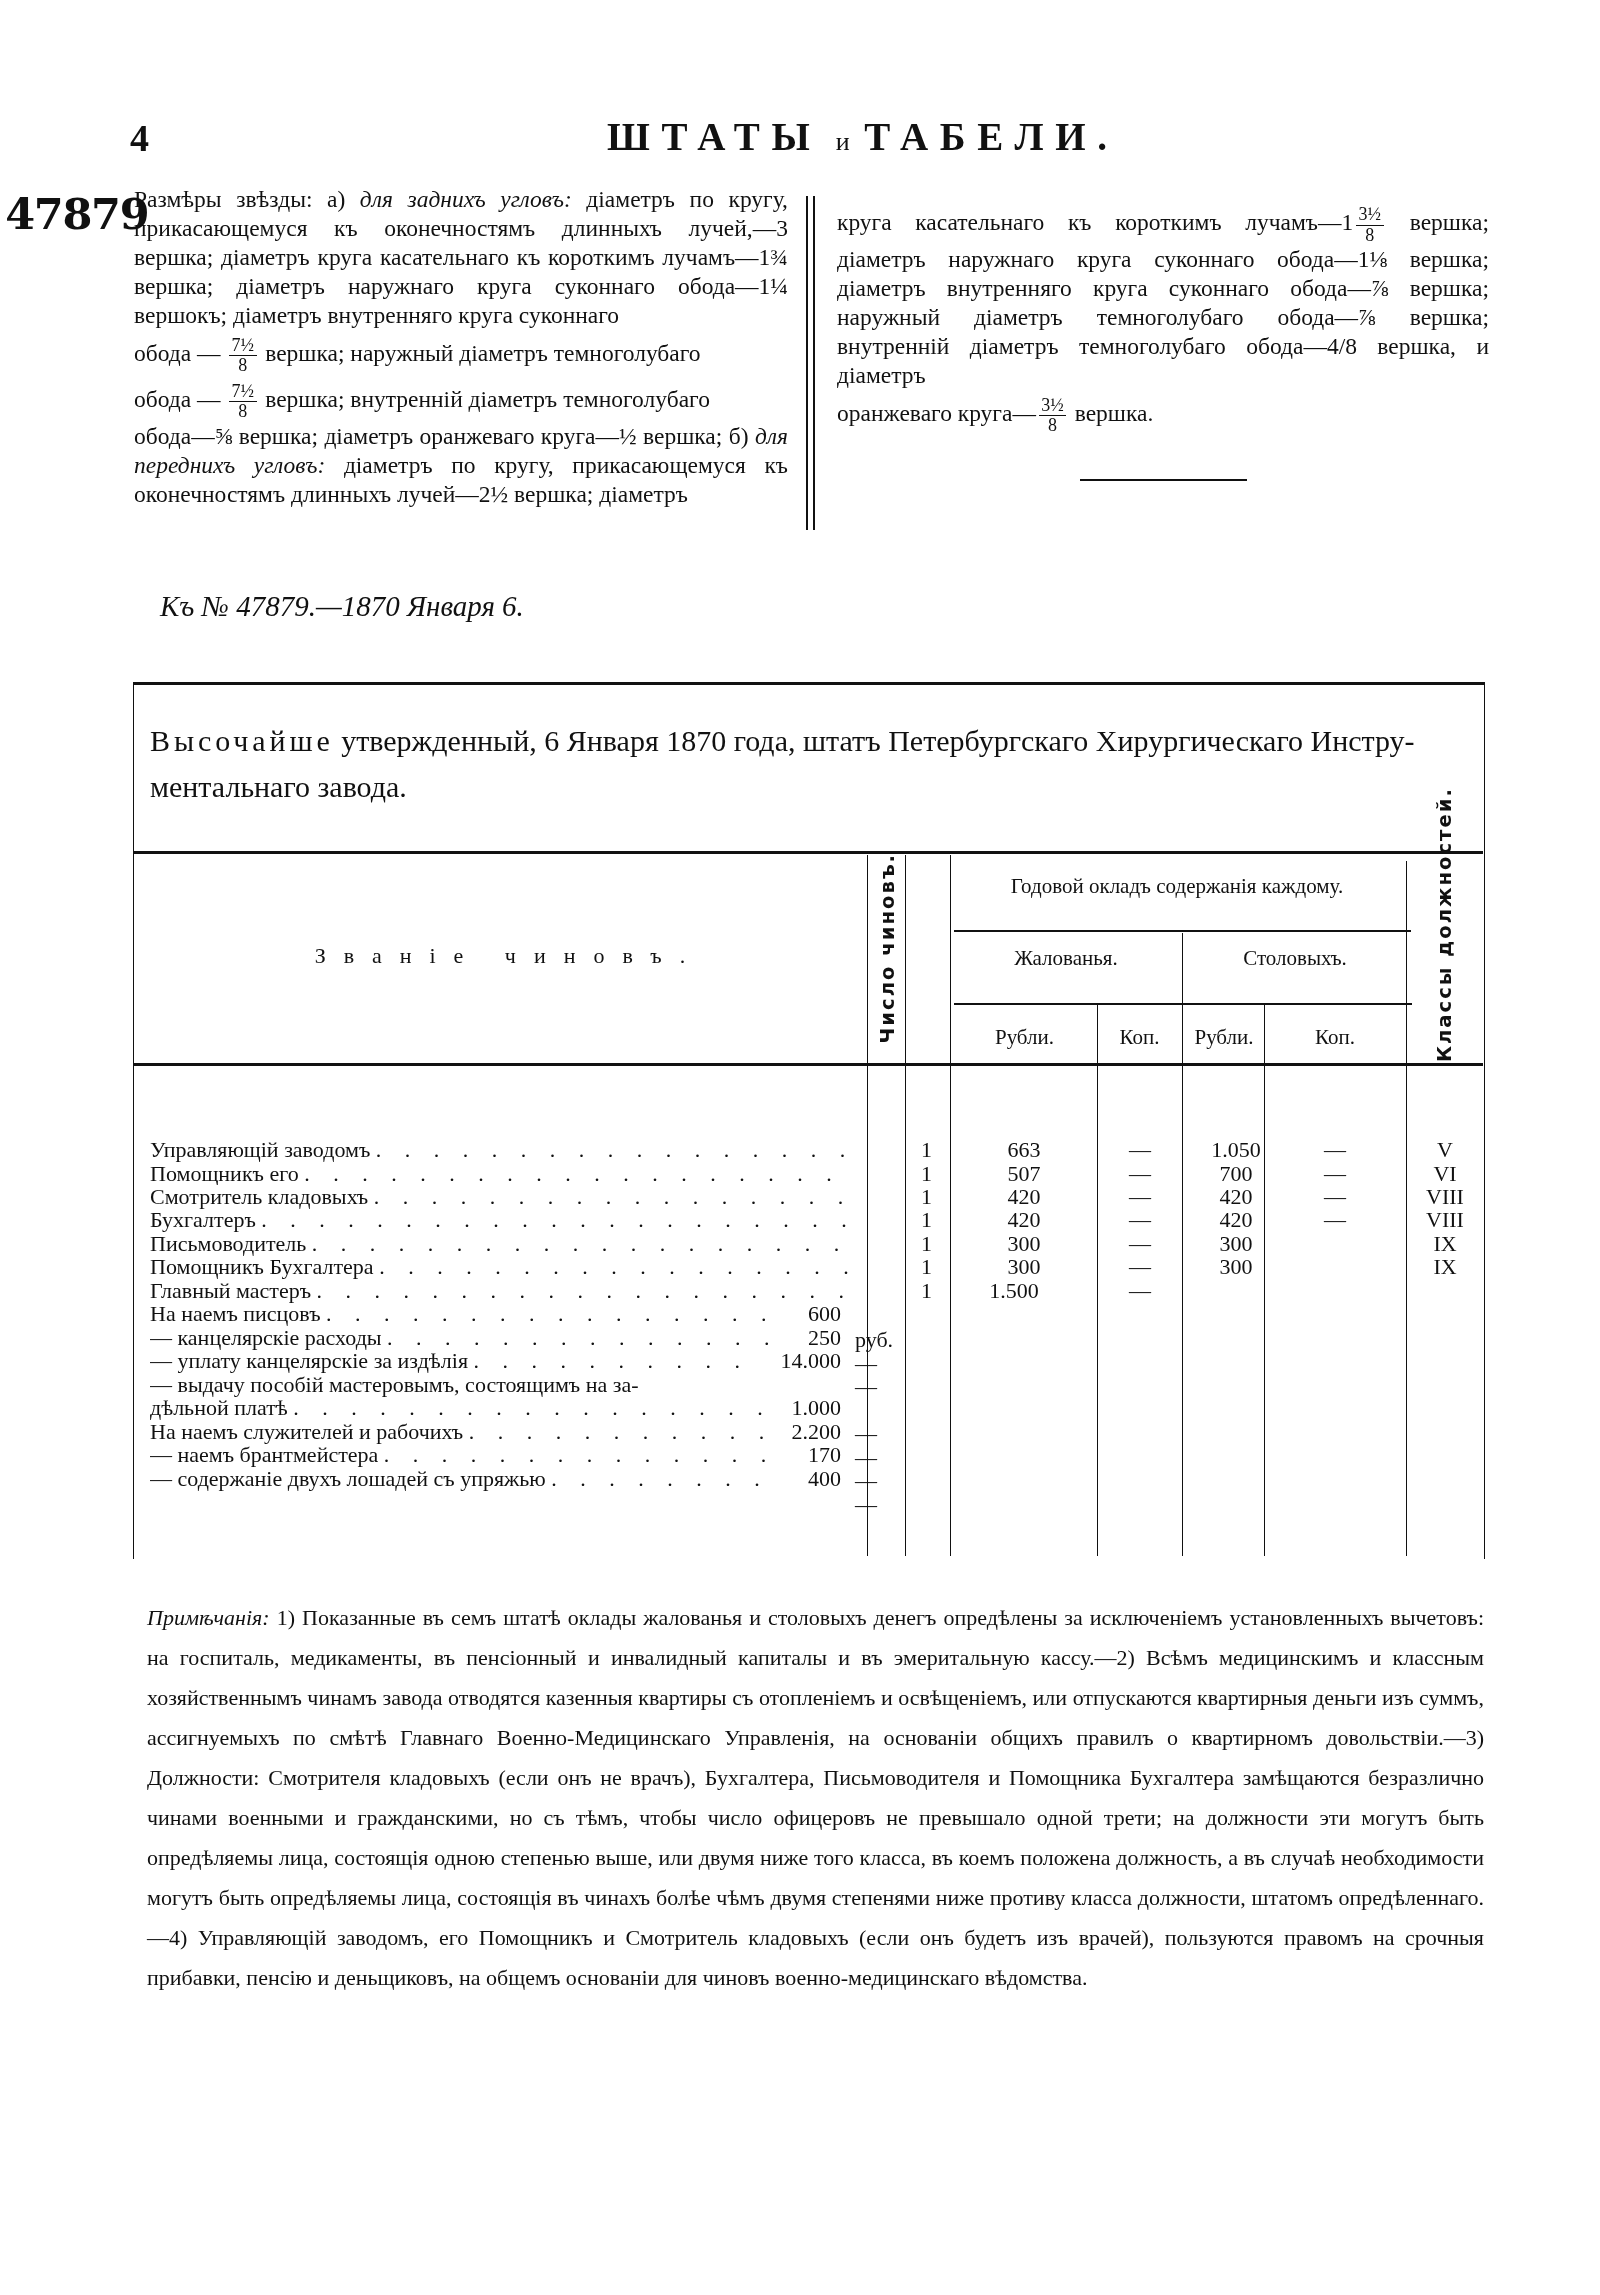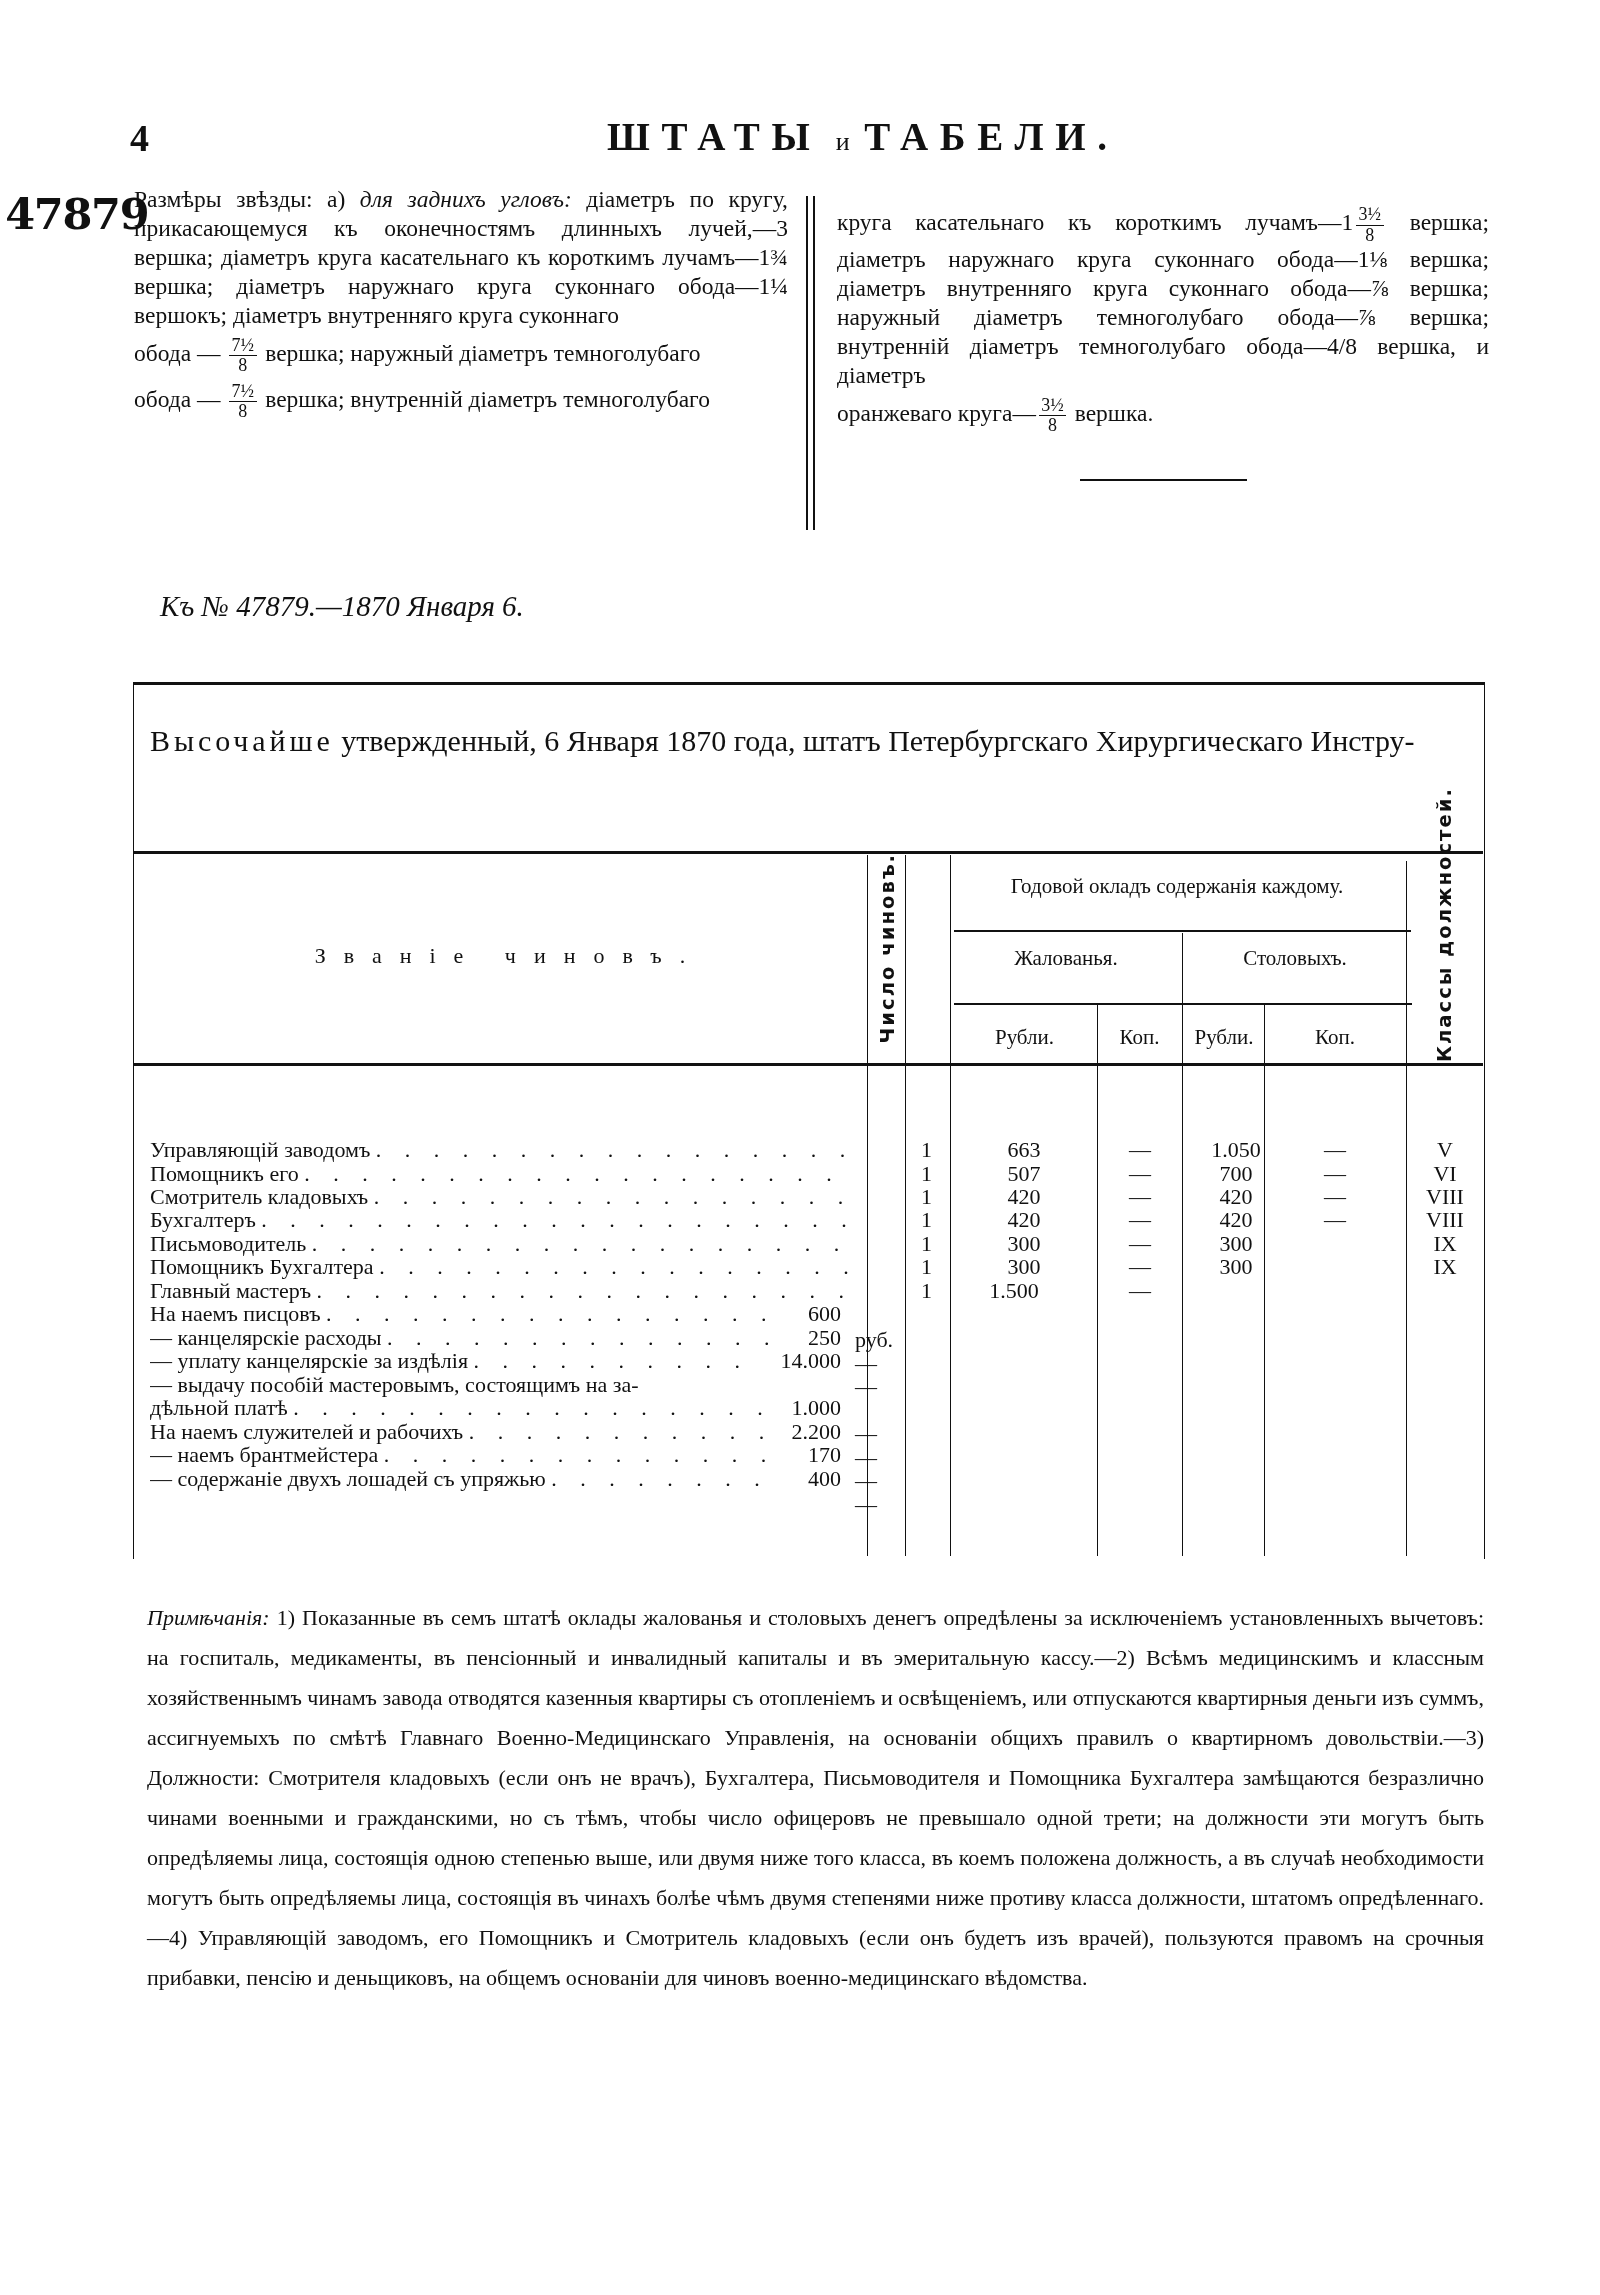--- a/index.html
+++ b/index.html
@@ -66,40 +66,45 @@
   <p class="tall">
     <span>обода —</span>
     <span class="frac"><span class="num">7½</span><span class="den">8</span></span>
     <span> вершка; наружный діаметръ темноголубаго</span>
   </p>
   <p class="tall">
     <span>обода —</span>
     <span class="frac"><span class="num">7½</span><span class="den">8</span></span>
     <span> вершка; внутренній діаметръ темноголубаго</span>
   </p>
+  <p>
+    <span>обода—⅝ вершка; діаметръ оранжеваго круга—½ вершка;</span>
+    <span>б) </span><em>для переднихъ угловъ:</em><span> діаметръ по кругу, прикасающемуся къ оконечностямъ длинныхъ лучей—2½ вершка; діаметръ</span>
+  </p>
 </div>
 
 <div class="abs col-divider"></div>
 
 <div class="abs col-text col-right">
   <p>
     <span>круга касательнаго къ короткимъ лучамъ—1</span><span class="frac"><span class="num">3½</span><span class="den">8</span></span><span> вершка; діаметръ наружнаго круга суконнаго обода—1⅛ вершка; діаметръ внутренняго круга суконнаго обода—⅞ вершка; наружный діаметръ темноголубаго обода—⅞ вершка; внутренній діаметръ темноголубаго обода—4/8 вершка, и діаметръ</span>
   </p>
   <p class="tall">
     <span>оранжеваго круга—</span><span class="frac"><span class="num">3½</span><span class="den">8</span></span><span> вершка.</span>
   </p>
 </div>
 
 <div class="abs short-rule"></div>
 
 <div class="abs ref-line">Къ № 47879.—1870 Января 6.</div>
 
 <div class="abs table-frame"></div>
 <div class="abs table-title">
   <div><span class="spaced">Высочайше</span><span> утвержденный, 6 Января 1870 года, штатъ Петербургскаго Хирургическаго Инстру-</span></div>
+  <div>ментальнаго завода.</div>
 </div>
 
 <div class="hline" style="left:134px; top:851px; width:1349px;"></div>
 <div class="hline" style="left:134px; top:1063px; width:1349px;"></div>
 <div class="hline" style="left:954px; top:930px; width:457px; border-top-width:2.6px;"></div>
 <div class="hline" style="left:954px; top:1003px; width:458px; border-top-width:2.6px;"></div>
 
 <div class="vline" style="left:867px; top:855px; height:701px;"></div>
 <div class="vline" style="left:905px; top:855px; height:701px;"></div>
 <div class="vline" style="left:950px; top:855px; height:701px;"></div>

